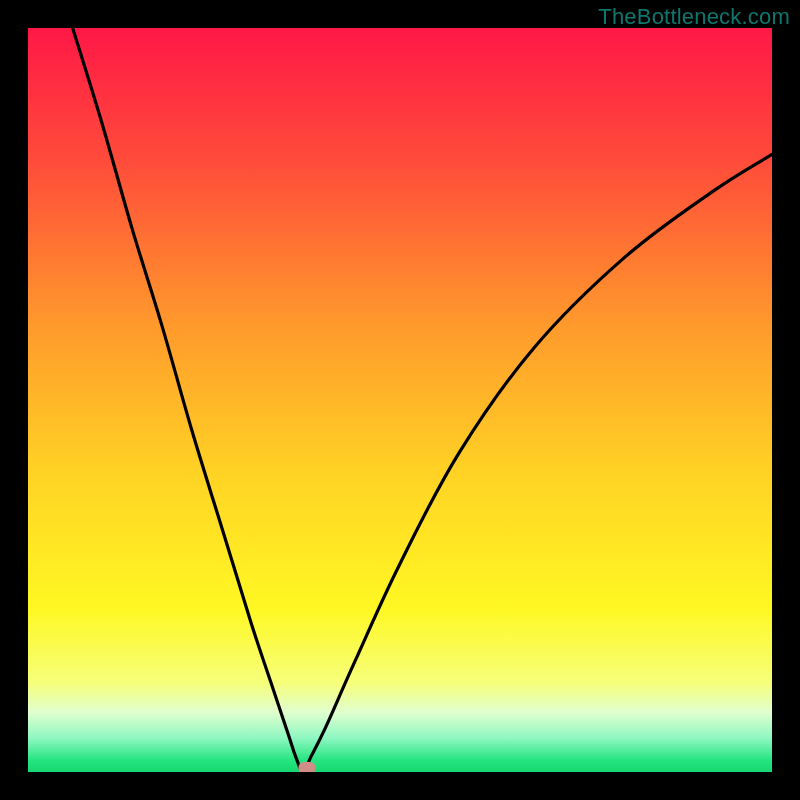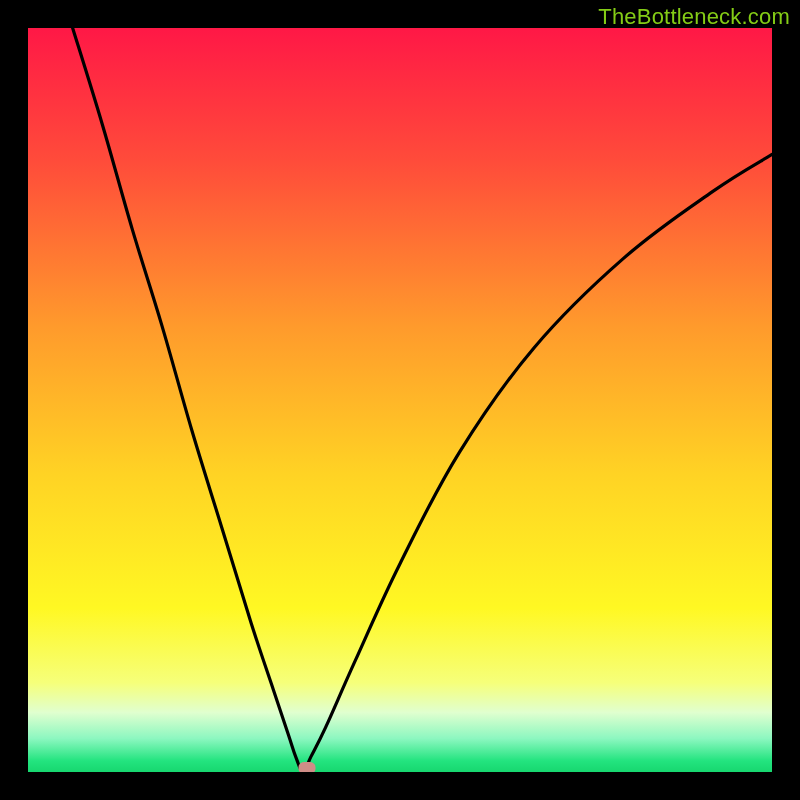--- a/index.html
+++ b/index.html
@@ -14,21 +14,21 @@
   .frame {
     position: relative;
     width: 800px;
     height: 800px;
     background: #000;
   }
   .watermark {
     position: absolute;
     top: 4px;
     right: 10px;
-    color: #84cc16;
+    color: #0f766e;
     font-size: 22px;
     font-weight: 500;
     letter-spacing: 0.2px;
     z-index: 10;
   }
   .plot-area {
     position: absolute;
     left: 28px;
     top: 28px;
     width: 744px;

